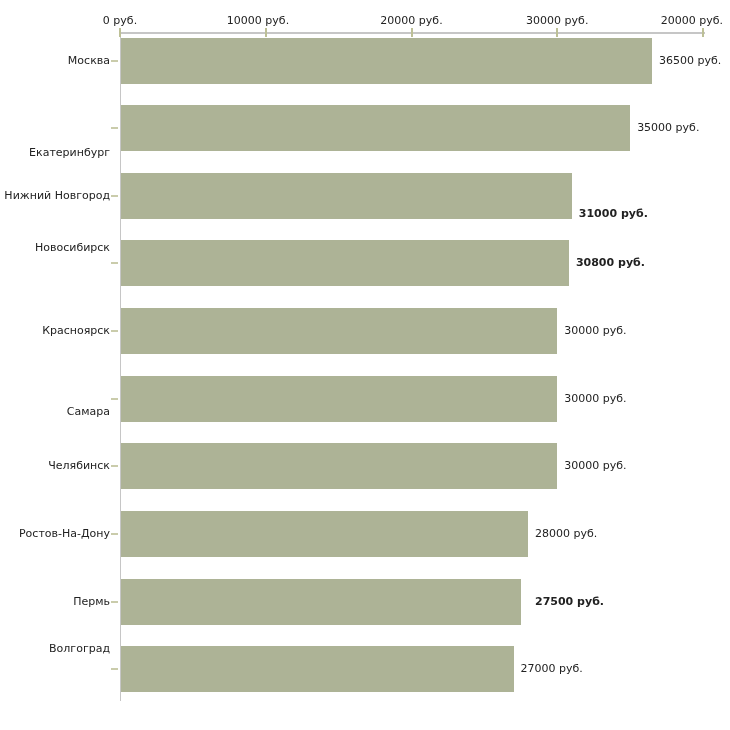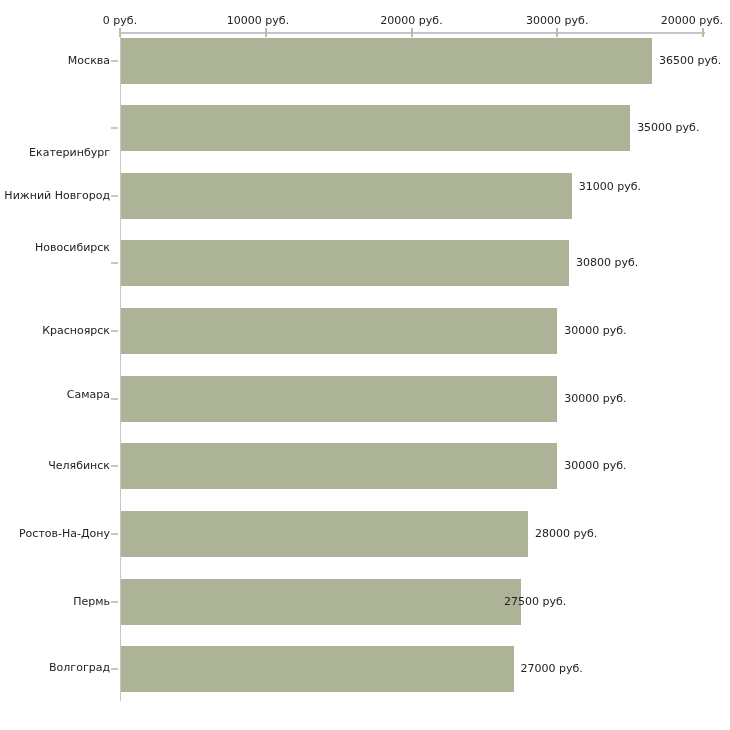--- a/index.html
+++ b/index.html
@@ -38,42 +38,42 @@
     <div class="cat-label" style="top: 52.5px;">Москва</div>
     <div class="row-tick" style="top: 59.5px;"></div>
     <div class="val-label" style="top: 52.5px; left: 658.987px;">36500 руб.</div>
     <div class="bar" style="top: 105.15px; width: 509.125px;"></div>
     <div class="cat-label" style="top: 121px; margin-top: 24px;">Екатеринбург</div>
     <div class="row-tick" style="top: 127.15px;"></div>
     <div class="val-label" style="top: 120.15px; left: 637.125px;">35000 руб.</div>
     <div class="bar" style="top: 172.8px; width: 450.825px;"></div>
     <div class="cat-label" style="top: 187.8px;">Нижний Новгород</div>
     <div class="row-tick" style="top: 194.8px;"></div>
-    <div class="val-label" style="top: 179px; left: 578.825px;">31000 руб.</div>
+    <div class="val-label" style="top: 206px; left: 578.825px; font-weight: bold;">31000 руб.</div>
     <div class="bar" style="top: 240.45px; width: 447.91px;"></div>
     <div class="cat-label" style="top: 240px;">Новосибирск</div>
     <div class="row-tick" style="top: 262.45px;"></div>
-    <div class="val-label" style="top: 255.45px; left: 575.91px;">30800 руб.</div>
+    <div class="val-label" style="top: 255.45px; left: 575.91px; font-weight: bold;">30800 руб.</div>
     <div class="bar" style="top: 308.1px; width: 436.25px;"></div>
     <div class="cat-label" style="top: 323.1px;">Красноярск</div>
     <div class="row-tick" style="top: 330.1px;"></div>
     <div class="val-label" style="top: 323.1px; left: 564.25px;">30000 руб.</div>
     <div class="bar" style="top: 375.75px; width: 436.25px;"></div>
-    <div class="cat-label" style="top: 387px; margin-left: 16px;">Самара</div>
+    <div class="cat-label" style="top: 404px; margin-left: 16px;">Самара</div>
     <div class="row-tick" style="top: 397.75px;"></div>
     <div class="val-label" style="top: 390.75px; left: 564.25px;">30000 руб.</div>
     <div class="bar" style="top: 443.4px; width: 436.25px;"></div>
     <div class="cat-label" style="top: 458.4px;">Челябинск</div>
     <div class="row-tick" style="top: 465.4px;"></div>
     <div class="val-label" style="top: 458.4px; left: 564.25px;">30000 руб.</div>
     <div class="bar" style="top: 511.05px; width: 407.1px;"></div>
     <div class="cat-label" style="top: 526.05px; margin-left: 26px;">Ростов-На-Дону</div>
     <div class="row-tick" style="top: 533.05px;"></div>
     <div class="val-label" style="top: 526.05px; left: 535.1px;">28000 руб.</div>
     <div class="bar" style="top: 578.7px; width: 399.812px;"></div>
     <div class="cat-label" style="top: 593.7px; padding-left: 45px;">Пермь</div>
     <div class="row-tick" style="top: 600.7px;"></div>
-    <div class="val-label" style="top: 593.7px; left: 504px;">27500 руб.</div>
+    <div class="val-label" style="top: 593.7px; left: 535px; font-weight: bold;">27500 руб.</div>
     <div class="bar" style="top: 646.35px; width: 392.525px;"></div>
-    <div class="cat-label" style="top: 660px; margin-left: 28px;">Волгоград</div>
+    <div class="cat-label" style="top: 641px; margin-left: 28px;">Волгоград</div>
     <div class="row-tick" style="top: 668.35px;"></div>
     <div class="val-label" style="top: 661.35px; left: 520.525px;">27000 руб.</div>
   </div>
 
 </body></html>

